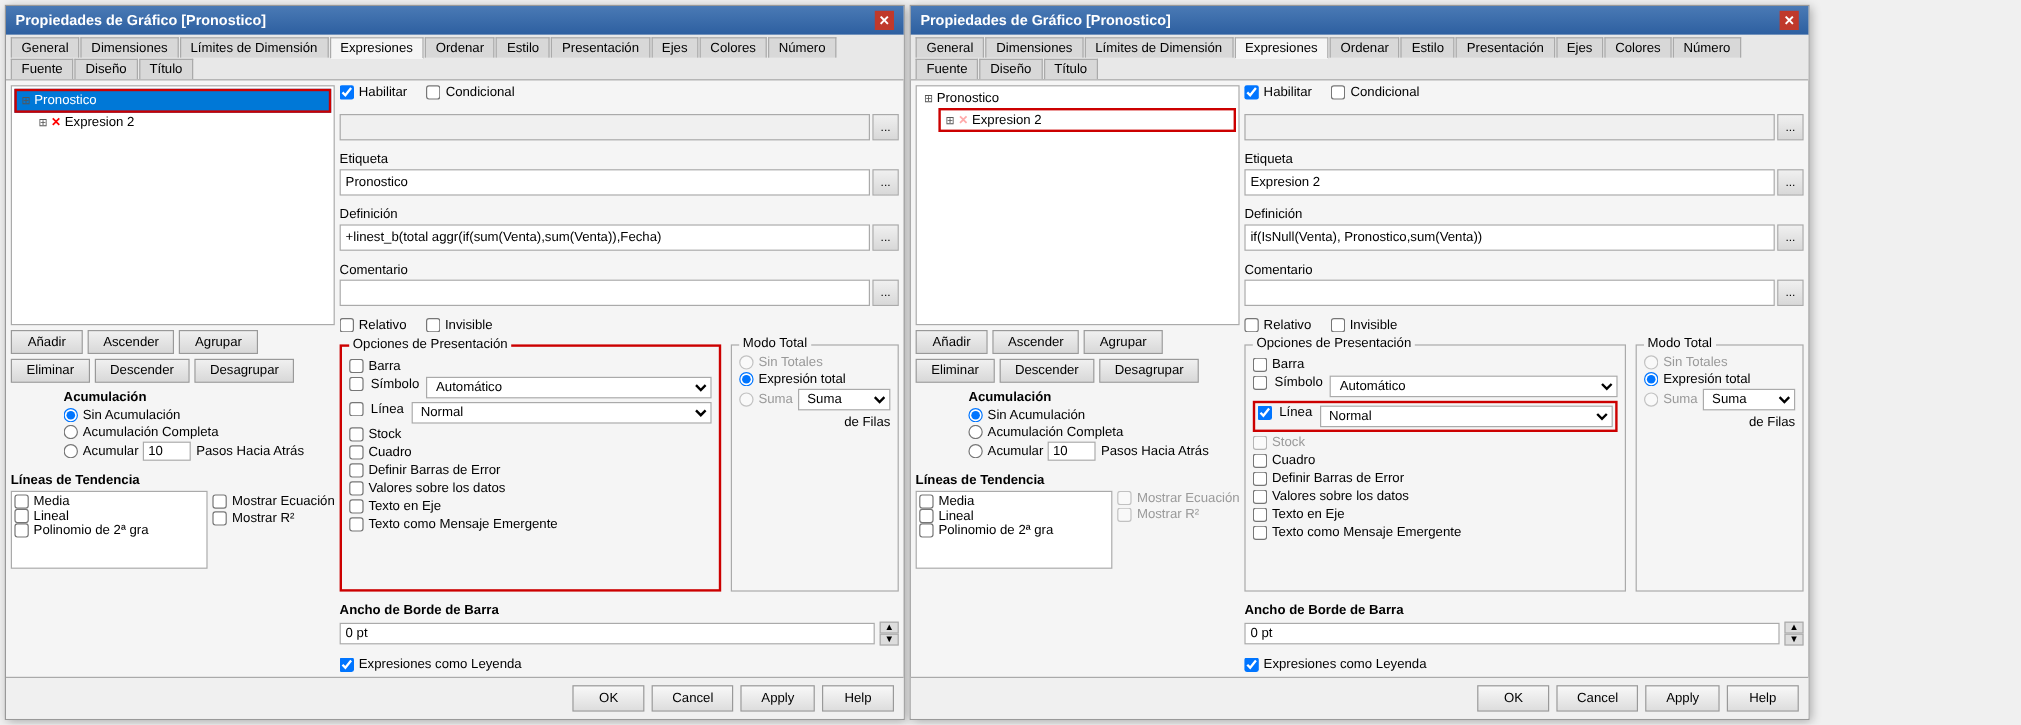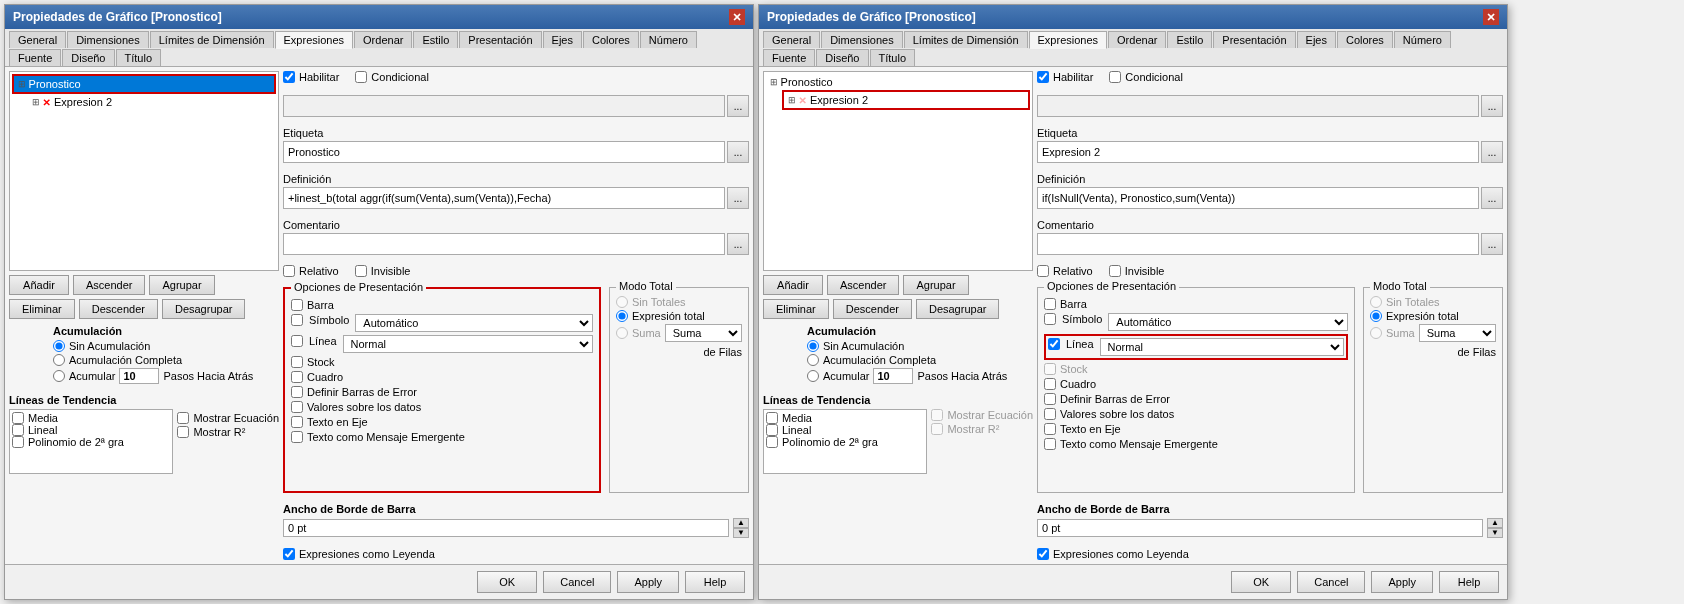--- a/index.html
+++ b/index.html
@@ -175,21 +175,20 @@
       display: flex;
       align-items: center;
       gap: 4px;
     }
 
     .number-input {
       width: 40px;
       border: 1px solid #aaa;
       padding: 1px 3px;
       font-size: 11px;
-      font-weight: bold;
     }
 
     .tendencia-section {
       margin-top: 4px;
     }
 
     .tendencia-list {
       border: 1px solid #aaa;
       background: white;
       height: 65px;

